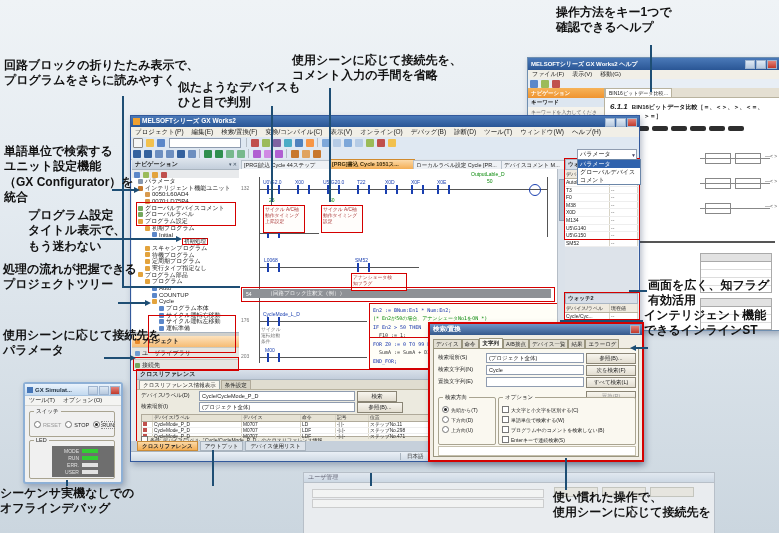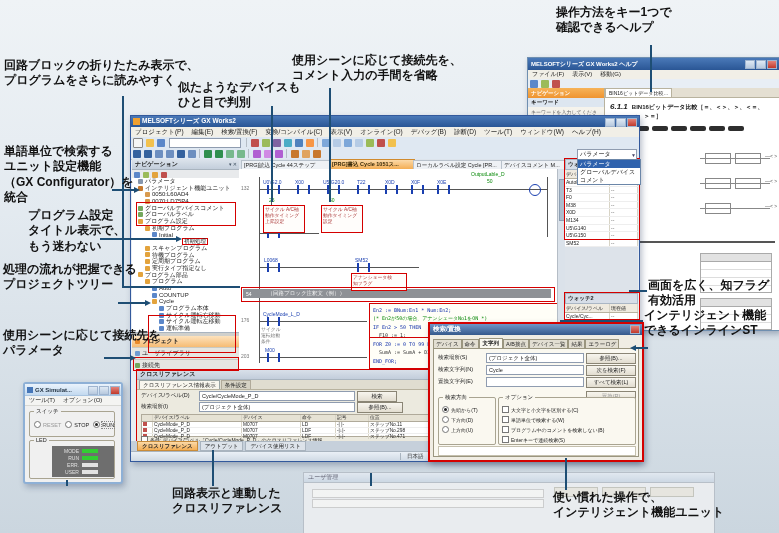--- a/index.html
+++ b/index.html
@@ -717,22 +717,22 @@
 ユニット設定機能
 （GX Configurator）を
 統合</div>
   <div class="co" style="left:28px;top:208px">プログラム設定
 タイトル表示で、
 もう迷わない</div>
   <div class="co" style="left:3px;top:262px">処理の流れが把握できる
 プロジェクトツリー</div>
   <div class="co" style="left:3px;top:328px">使用シーンに応じて接続先を
 パラメータ</div>
-  <div class="co" style="left:172px;top:486px">回路表示と連動した
-クロスリファレンス</div>
+  <div class="co" style="left:0px;top:486px">シーケンサ実機なしでの
+オフラインデバッグ</div>
   <div class="co" style="left:553px;top:490px">使い慣れた操作で、
-インテリジェント機能ユニット</div>
+使用シーンに応じて接続先を</div>
   <div class="co" style="left:648px;top:278px">画面を広く、知フラグ
 有効活用</div>
   <div class="co" style="left:644px;top:308px">インテリジェント機能
 できるインラインST</div>
 
 </div>
 
 </body></html>

